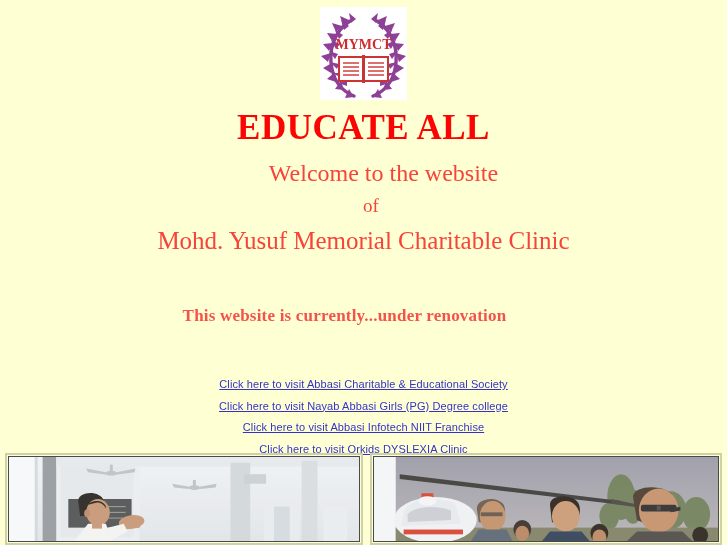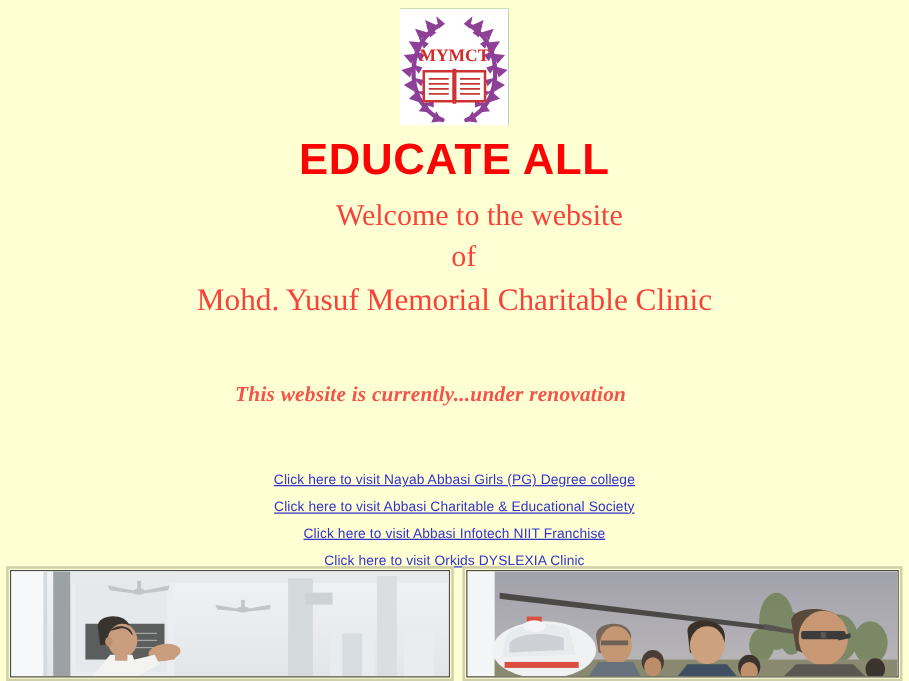--- a/index.html
+++ b/index.html
@@ -27,21 +27,21 @@
   .logo-svg { display: block; width: 87px; height: 93px; }
 
   
   .headline {
     position: absolute;
     top: 108px;
     left: 0;
     width: 727px;
     text-align: center;
     color: #fc0404;
-    font-family: Liberation Sans, sans-serif;
+    font-family: Liberation Serif, serif;
     font-weight: bold;
     font-size: 35px;
     letter-spacing: 0.5px;
     line-height: 40px;
   }
 
   
   .welcome-block {
     position: absolute;
     top: 158px;
@@ -51,40 +51,39 @@
     color: #f8423c;
   }
   .welcome-line-1 {
     font-family: "Liberation Serif", serif;
     font-size: 24px;
     line-height: 30px;
     padding-left: 40px;
   }
   .welcome-line-2 {
     font-family: "Liberation Serif", serif;
-    font-size: 24px;
+    font-size: 19px;
     line-height: 36px;
     padding-left: 15px;
   }
   .welcome-line-3 {
     font-family: "Liberation Serif", serif;
     font-size: 25px;
     line-height: 34px;
   }
 
   
   .notice {
     position: absolute;
     top: 306px;
     left: 0;
     width: 689px;
     text-align: center;
     color: #f4524a;
     font-family: "Liberation Serif", serif;
-    font-style: italic;
     font-weight: bold;
     font-size: 17px;
     letter-spacing: 0.2px;
   }
 
   
   .links {
     position: absolute;
     top: 374px;
     left: 0;
@@ -215,22 +214,22 @@
 
 <div class="welcome-block">
   <div class="welcome-line-1">Welcome to the website</div>
   <div class="welcome-line-2">of</div>
   <div class="welcome-line-3">Mohd. Yusuf Memorial Charitable Clinic</div>
 </div>
 
 <div class="notice">This website is currently...under renovation</div>
 
 <div class="links">
+  <a href="#">Click here to visit Abbasi Charitable &amp; Educational Society</a>
   <a href="#">Click here to visit Nayab Abbasi Girls (PG) Degree college</a>
-  <a href="#">Click here to visit Abbasi Charitable &amp; Educational Society</a>
   <a href="#">Click here to visit Abbasi Infotech NIIT Franchise</a>
   <a href="#">Click here to visit Orkids DYSLEXIA Clinic</a>
 </div>
 
 <div class="photo-strip">
 
   <div class="photo-frame left">
     <div class="photo-inner">
       <svg viewBox="0 0 354 88" preserveAspectRatio="none">
         <defs>

